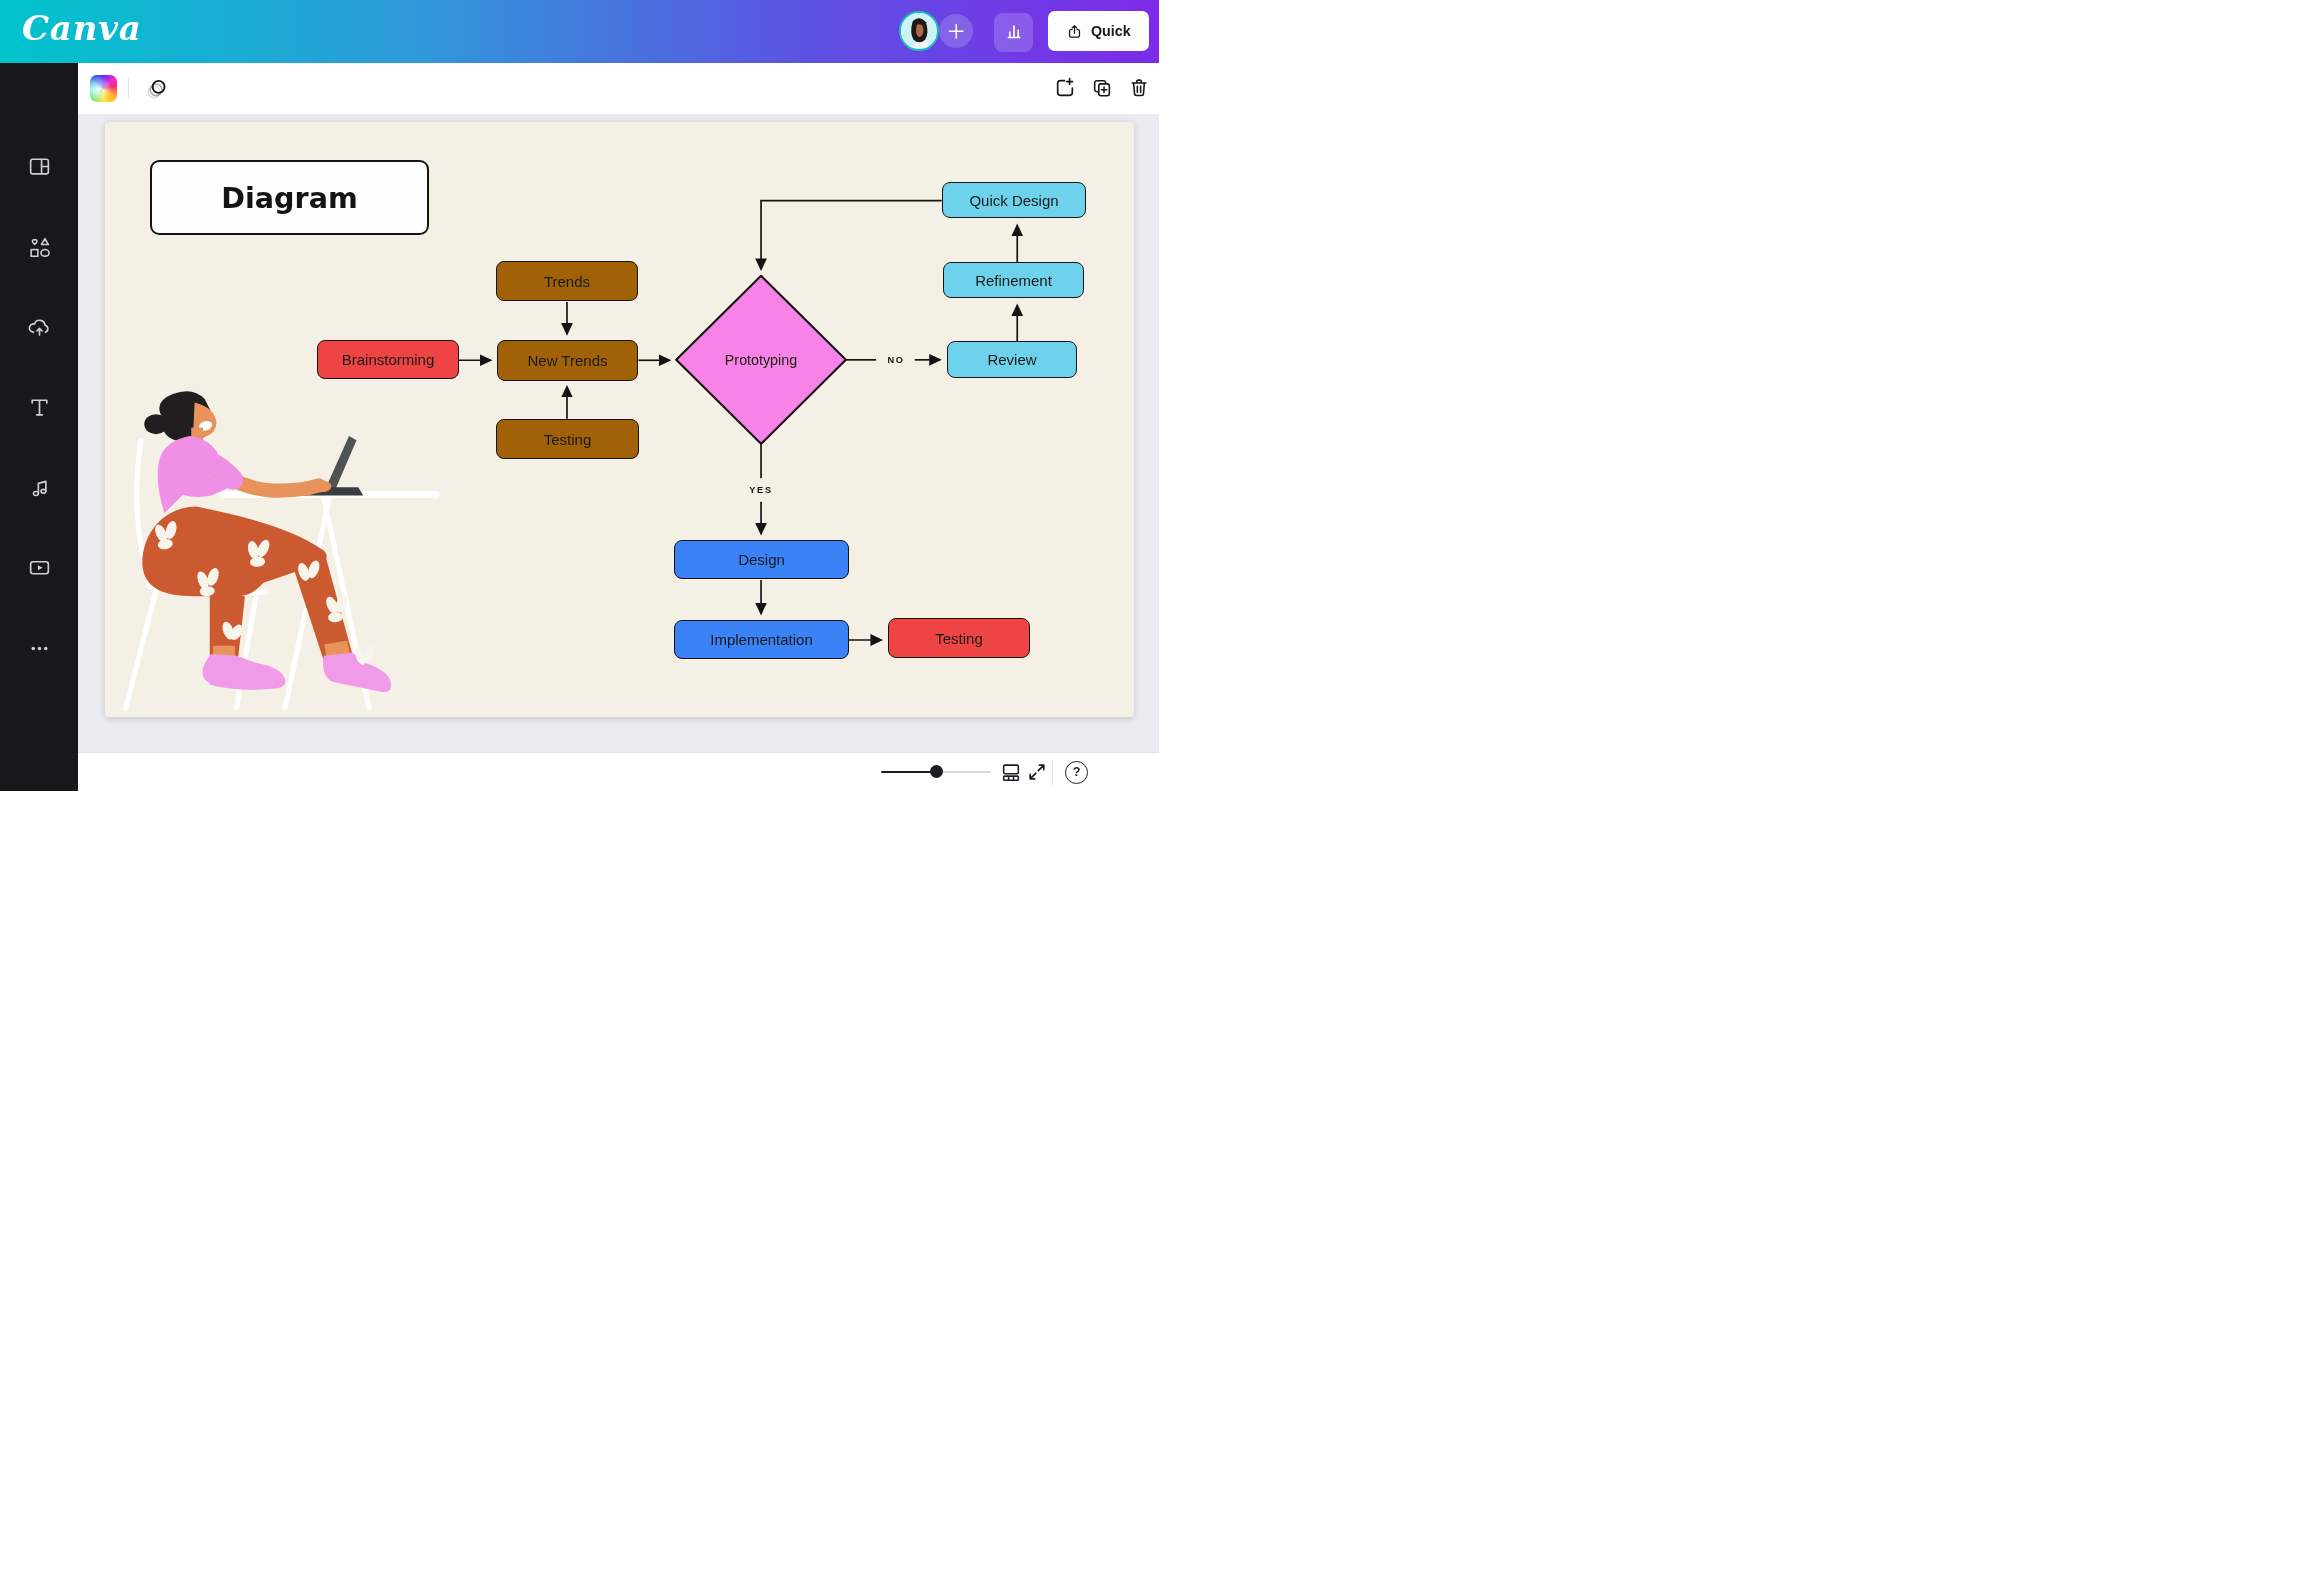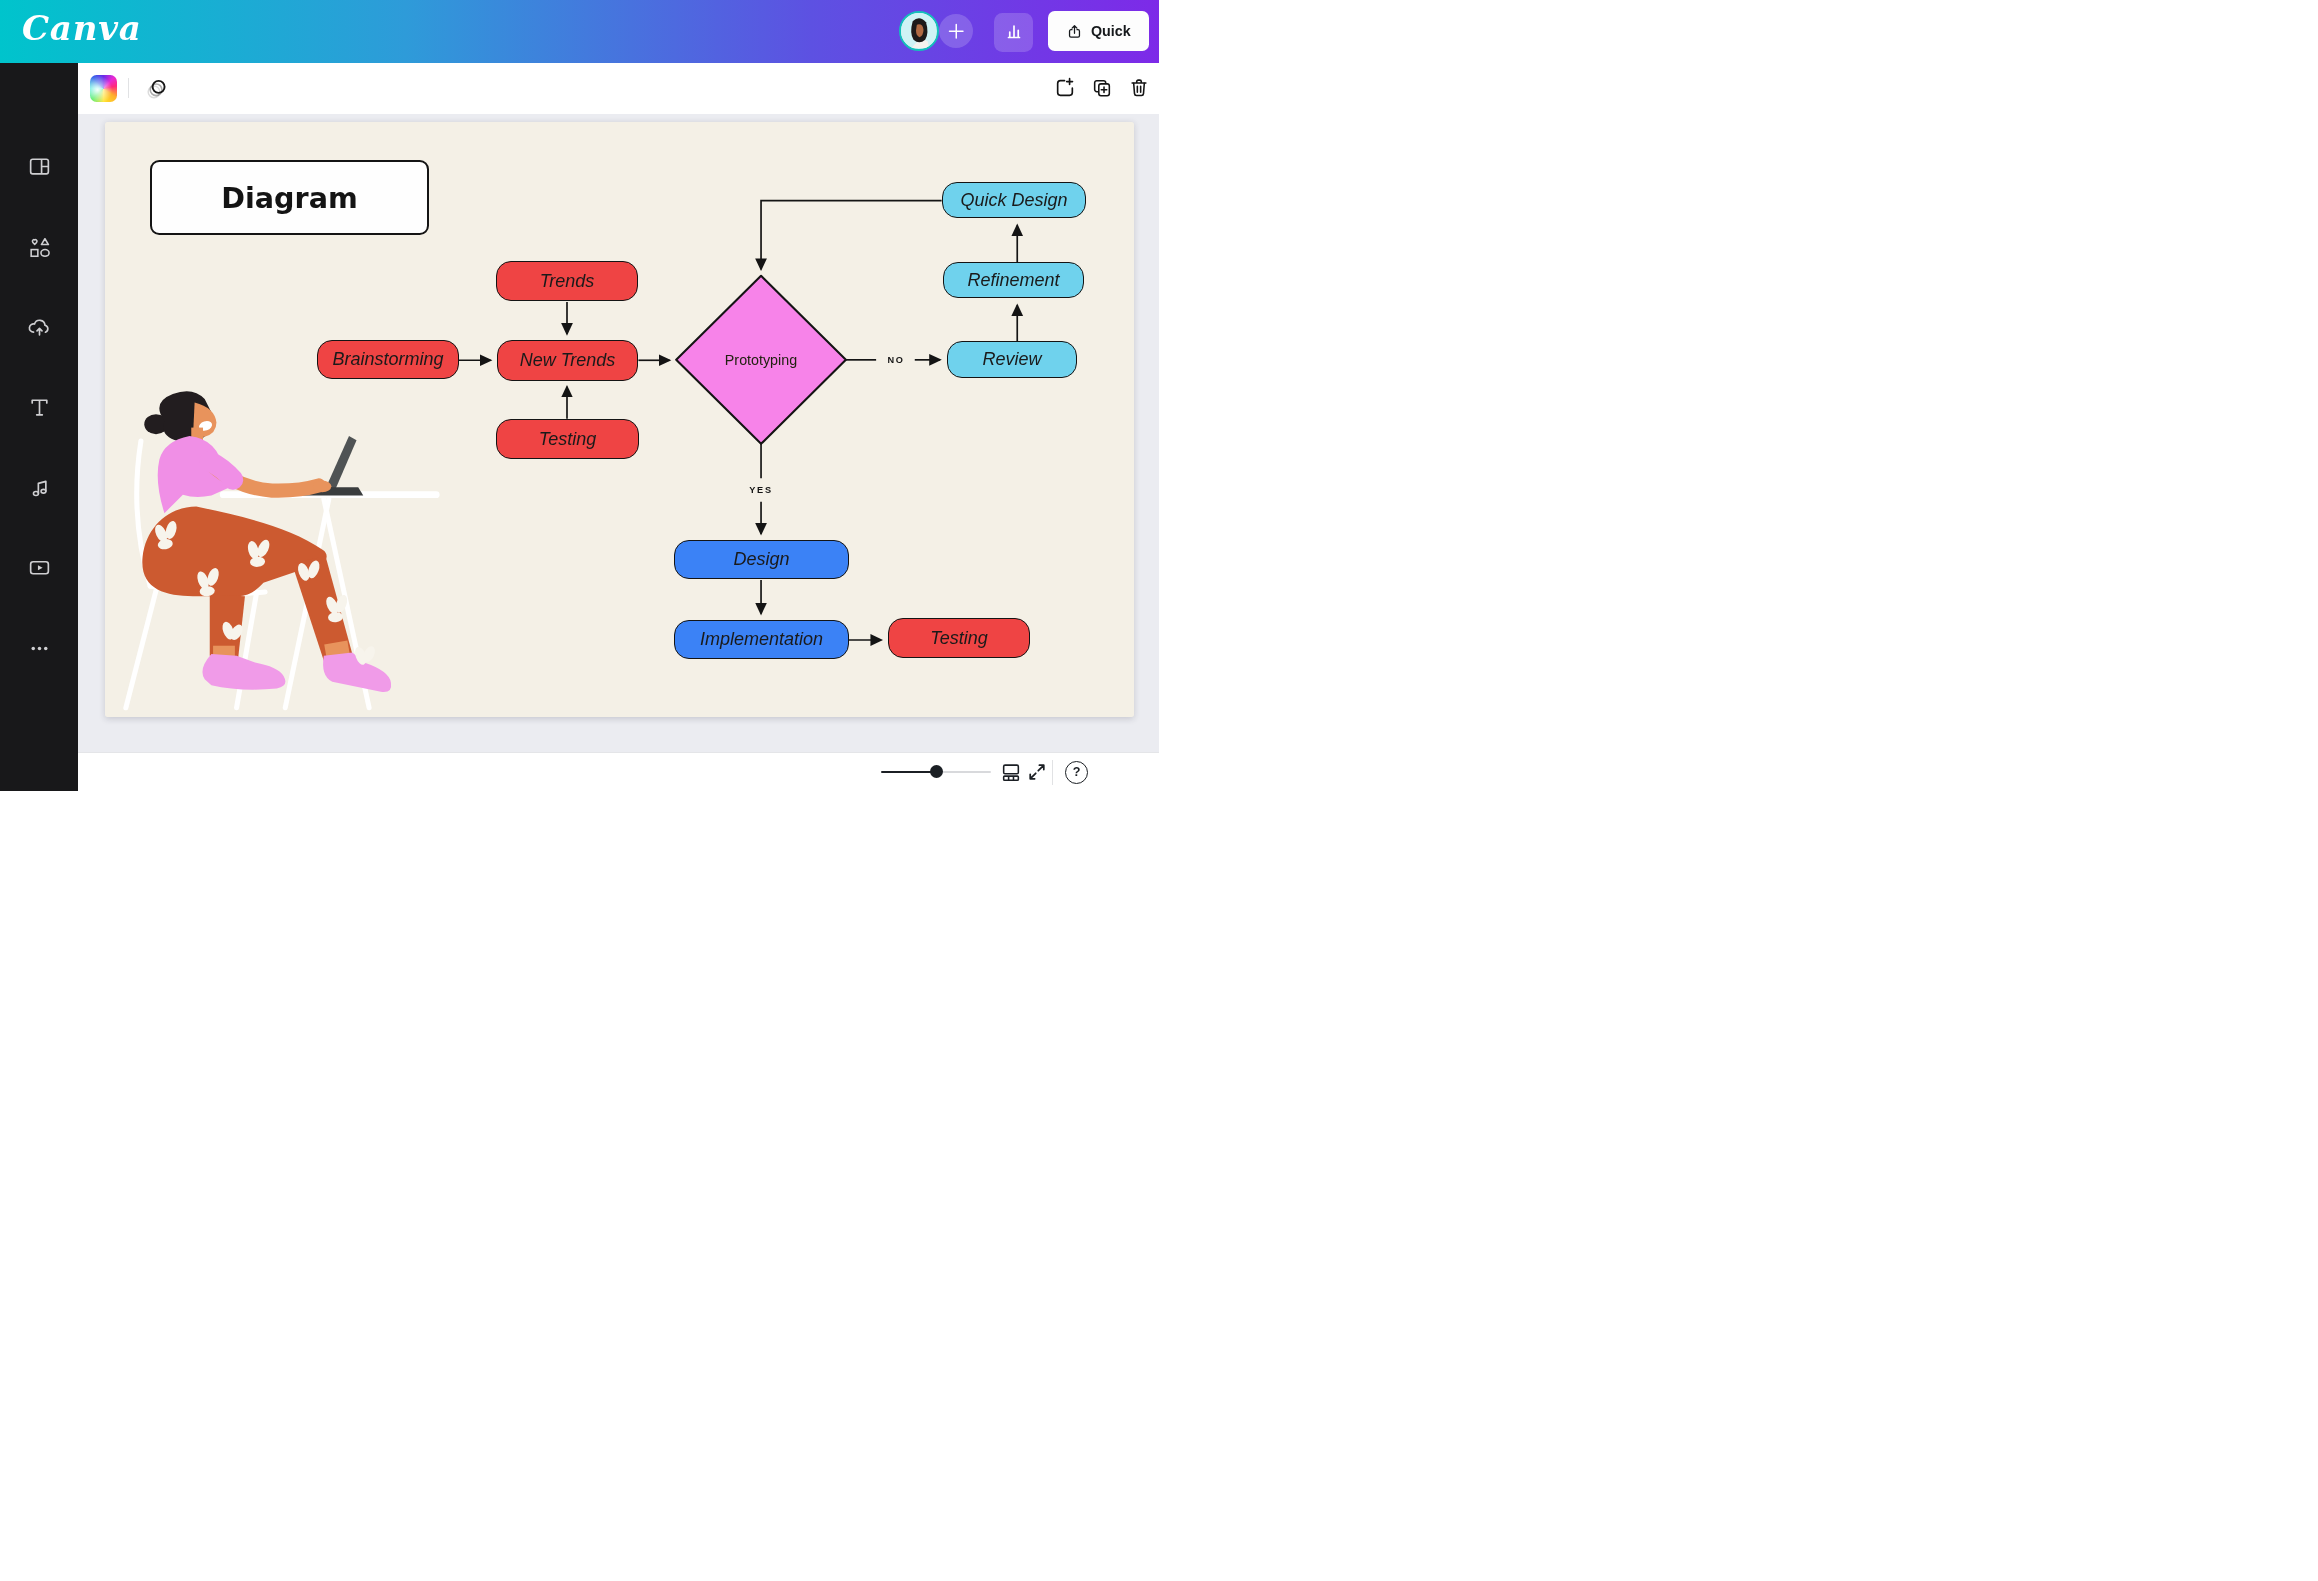--- a/index.html
+++ b/index.html
@@ -40,24 +40,24 @@
 
   
   .workspace { position:absolute; left:78px; top:114px; width:1081px; height:638px; background:#EBECF1; }
   .page { position:absolute; left:27px; top:8px; width:1029px; height:595px; background:#F4F0E6;
     border-radius:2.5px; box-shadow:0 1.7px 6.7px rgba(40,40,60,0.18); }
 
   .arrows-svg, .person-svg { position:absolute; }
   .arrows-svg { left:0; top:0; }
   .person-svg { left:6.7px; top:267px; }
 
-  .node { position:absolute; border:1.7px solid #141414; border-radius:15px;
+  .node { position:absolute; border:1.7px solid #141414; border-radius:8px;
     display:flex; align-items:center; justify-content:center;
-    font-size:18px; color:#1A1A1A; cursor:pointer;font-style:italic; }
-  .n-purple { background:#ef4444; }
+    font-size:15px; color:#1A1A1A; cursor:pointer; }
+  .n-purple { background:#a16207; }
   .n-orange { background:#ef4444; }
   .n-blue   { background:#6FD2ED; }
   .n-teal   { background:#3b82f6; }
   .diamond-label { position:absolute; left:589px; top:221px; width:134px; height:34px;
     display:flex; align-items:center; justify-content:center; font-size:14.3px; color:#221; cursor:pointer; }
   .title-box { position:absolute; left:45px; top:38px; width:279px; height:75px; background:#FEFEFE;
     border:2.5px solid #141414; border-radius:9.2px; display:flex; align-items:center; justify-content:center;
     cursor:pointer; }
   .title-box span { font-family:"DejaVu Sans", sans-serif; font-weight:800; font-size:28.6px; color:#141414; }
   .edge-label { position:absolute; transform:translate(-50%,-50%); font-size:9.2px; font-weight:bold;

